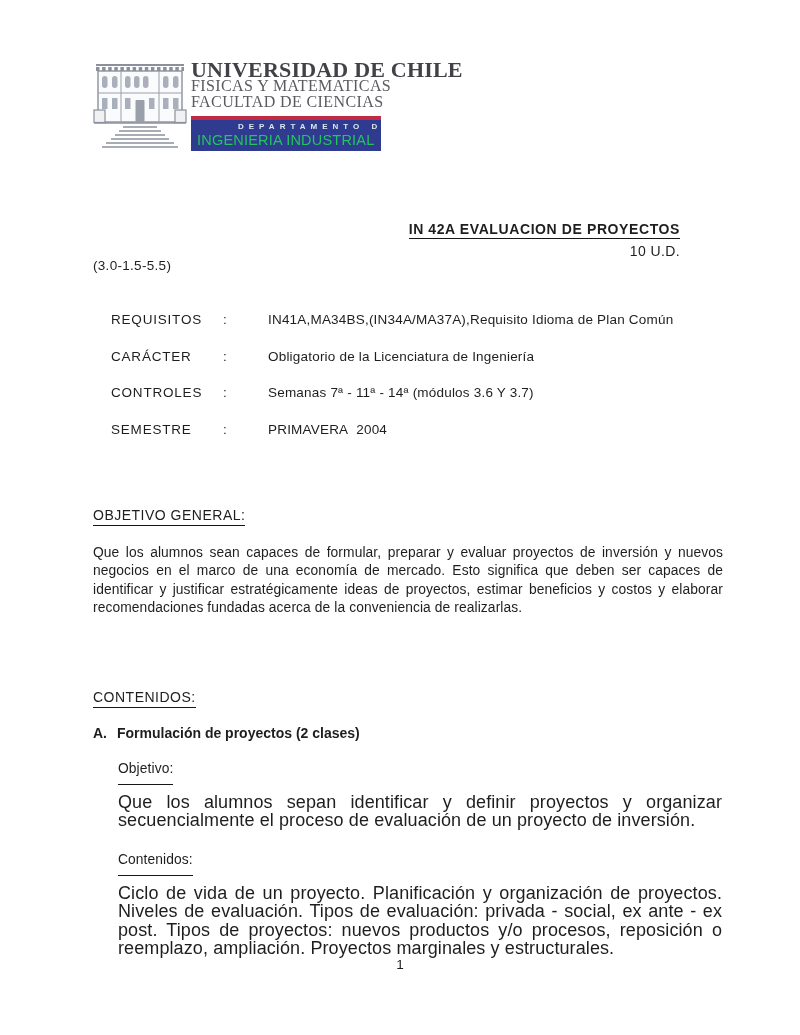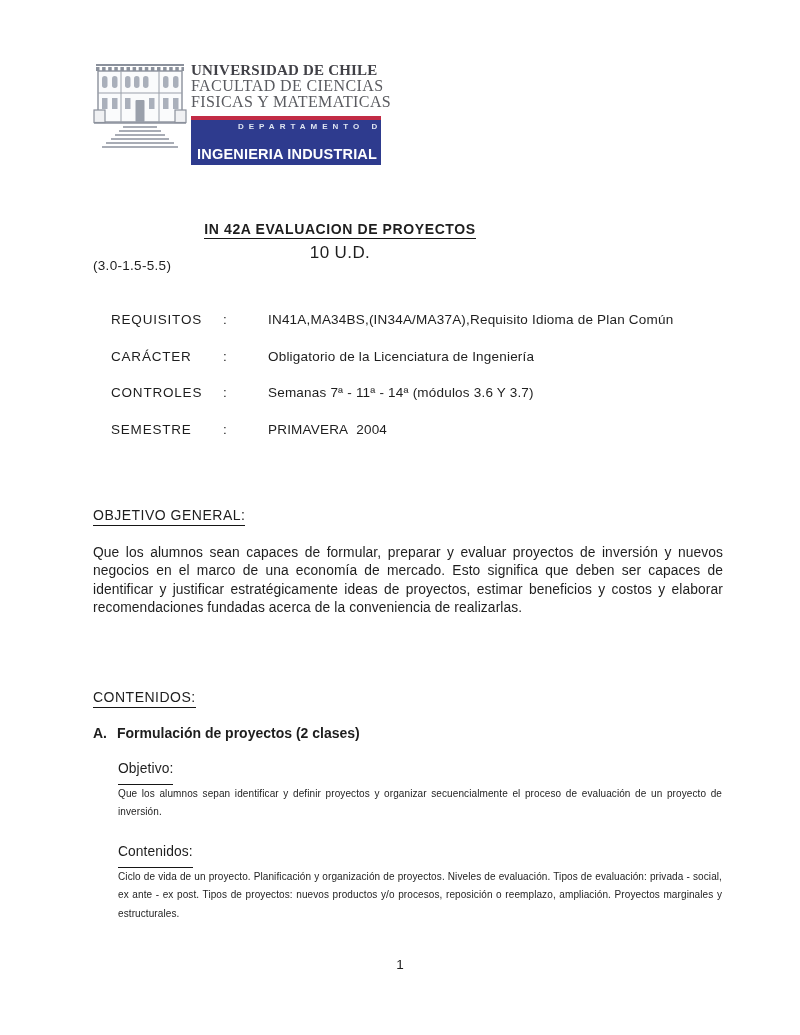--- a/index.html
+++ b/index.html
@@ -3,35 +3,35 @@
 <meta charset="utf-8">
 <style>
   html,body{margin:0;padding:0;background:#ffffff;}
   .page{position:relative;width:800px;height:1035px;background:#ffffff;
         font-family:"Liberation Sans",sans-serif;color:#1e1e1e;overflow:hidden;}
 
   
   .logo{position:absolute;left:92px;top:60px;display:flex;align-items:flex-start;}
   .building{width:96px;height:90px;margin-right:3px;flex:0 0 auto;}
   .logo-text{padding-top:2px;}
-  .univ{font-family:"Liberation Serif",serif;font-weight:bold;font-size:15px;
+  .univ{font-family:"Liberation Serif",serif;font-weight:bold;font-size:22px;
         color:#414147;letter-spacing:0.2px;line-height:16px;}
   .fac{font-family:"Liberation Serif",serif;font-size:16px;color:#5a5b60;
        letter-spacing:0.4px;line-height:16px;}
   .banner{margin-top:6px;width:184px;background:#2e3b8e;border-top:4px solid #c22b45;
           padding:2px 0 3px 6px;}
   .dept-label{font-size:8px;color:#dfe5f2;letter-spacing:5px;font-weight:bold;
               white-space:nowrap;overflow:hidden;padding-left:41px;}
-  .dept-name{font-size:14.5px;color:#ffffff;font-weight:bold;letter-spacing:0.2px;margin-top:15px;}
+  .dept-name{font-size:14.5px;color:#22c55e;font-weight:normal;letter-spacing:0.2px;margin-top:1px;}
 
   
-  .title-block{position:absolute;left:0;top:220px;width:680px;text-align:center;}
+  .title-block{position:absolute;left:0;top:220px;width:680px;text-align:right;}
   .course-title{display:inline-block;font-size:14px;font-weight:bold;letter-spacing:0.6px;
                 border-bottom:1.6px solid #161616;padding-bottom:1px;}
-  .course-units{font-size:17px;margin-top:4px;letter-spacing:0.4px;}
+  .course-units{font-size:14px;margin-top:4px;letter-spacing:0.4px;}
   .course-credits{position:absolute;left:93px;top:258px;width:630px;
                   font-size:13.5px;letter-spacing:0.3px;}
 
   
   .fields{position:absolute;left:93px;top:312px;width:660px;}
   .field-row{display:flex;margin-bottom:20.5px;font-size:13.5px;line-height:16px;}
   .f-label{width:112px;letter-spacing:0.8px;flex:0 0 auto;margin-left:18px;}
   .f-colon{width:45px;flex:0 0 auto;}
   .f-value{letter-spacing:0.2px;white-space:nowrap;}
 
@@ -42,21 +42,21 @@
   .og p{margin:18px 0 0 0;font-size:13.8px;line-height:18.6px;text-align:justify;letter-spacing:0.1px;}
 
   .cont{position:absolute;left:93px;top:688px;width:630px;}
   .sec-a{margin-top:17px;display:flex;font-weight:bold;font-size:14px;line-height:17px;}
   .sec-letter{width:24px;flex:0 0 auto;}
   .sub{margin-left:25px;width:604px;}
   .objetivo-block{margin-top:17px;}
   .contenidos-block{margin-top:20px;}
   .sub-heading{display:inline-block;font-size:13.8px;border-bottom:1.2px solid #161616;
                padding-bottom:8px;letter-spacing:0.1px;}
-  .sub p{margin:0 0 0 0;font-size:10px;line-height:18.6px;text-align:justify;letter-spacing:0.1px;}
+  .sub p{margin:8px 0 0 0;font-size:18px;line-height:18.6px;text-align:justify;letter-spacing:0.1px;}
 
   .footer{position:absolute;left:0;top:957px;width:800px;text-align:center;font-size:13.5px;}
 </style>
 </head>
 <body>
 
 <div class="page">
 
   <header class="logo">
     <svg class="building" viewBox="0 0 96 90" aria-hidden="true">
@@ -92,22 +92,22 @@
 
       <line x1="31" y1="67" x2="65" y2="67" stroke="#8b919c" stroke-width="1.6"></line>
       <line x1="27" y1="71" x2="69" y2="71" stroke="#8b919c" stroke-width="1.6"></line>
       <line x1="23" y1="75" x2="73" y2="75" stroke="#8b919c" stroke-width="1.6"></line>
       <line x1="19" y1="79" x2="77" y2="79" stroke="#8b919c" stroke-width="1.6"></line>
       <line x1="14" y1="83" x2="82" y2="83" stroke="#8b919c" stroke-width="1.6"></line>
       <line x1="10" y1="87" x2="86" y2="87" stroke="#8b919c" stroke-width="1.6"></line>
     </svg>
     <div class="logo-text">
       <div class="univ">UNIVERSIDAD DE CHILE</div>
+      <div class="fac">FISICAS Y MATEMATICAS</div>
       <div class="fac">FACULTAD DE CIENCIAS</div>
-      <div class="fac">FISICAS Y MATEMATICAS</div>
       <div class="banner">
         <div class="dept-label">DEPARTAMENTO DE</div>
         <div class="dept-name">INGENIERIA INDUSTRIAL</div>
       </div>
     </div>
   </header>
 
   <div class="title-block">
     <div><span class="course-title">IN 42A EVALUACION DE PROYECTOS</span></div>
     <div class="course-units">10 U.D.</div>

